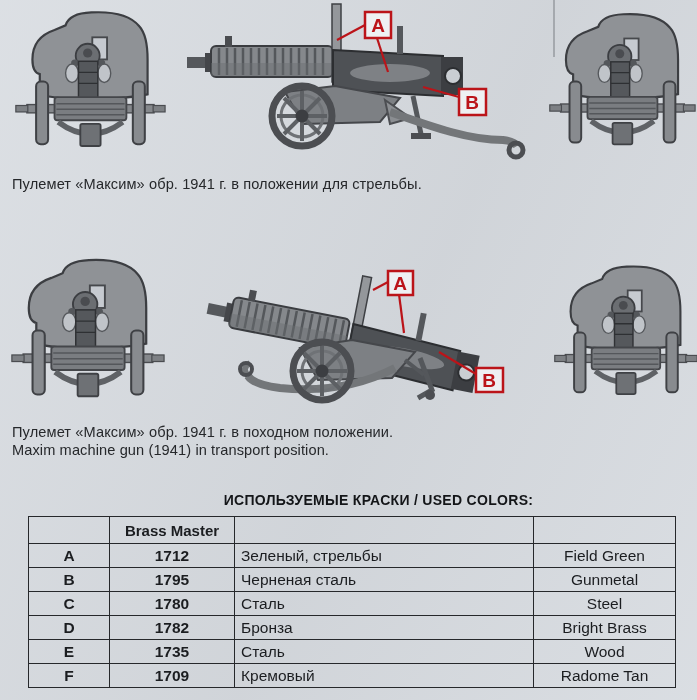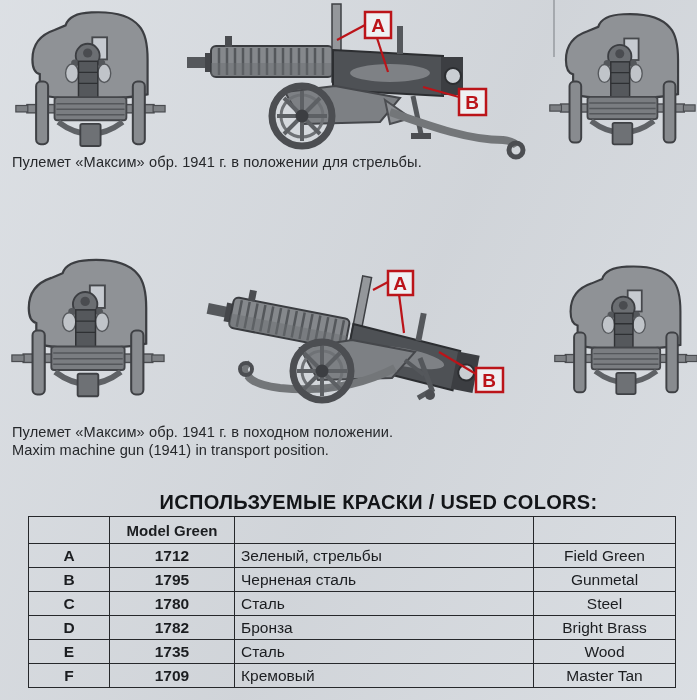--- a/index.html
+++ b/index.html
@@ -23,21 +23,21 @@
   }
   .caption .ru{display:block;}
   .caption .en{display:block;}
   .heading-wrap{
     top:491px;left:0;width:697px;
     text-align:center;
   }
   .heading{
     display:inline-block;
     transform:translateX(30px);
-    font-size:20px;
+    font-size:14px;
     font-weight:bold;
     color:#131518;
     letter-spacing:.3px;
   }
   table.colors{
     position:absolute;
     left:28px;top:516px;
     width:648px;
     border-collapse:collapse;
     background:transparent;
@@ -140,21 +140,21 @@
     <rect x="180" y="12" width="26" height="26" fill="#eef0f2" stroke="#bb1419" stroke-width="2.5"></rect>
     <text class="callout-letter" x="193" y="32">A</text>
     <rect x="274" y="89" width="27" height="26" fill="#eef0f2" stroke="#bb1419" stroke-width="2.5"></rect>
     <text class="callout-letter" x="287" y="109">B</text>
   </svg>
 
   <svg class="abs" style="left:548px;top:6px" width="148" height="152" viewBox="0 0 165 165">
     <use href="#shield-view"></use>
   </svg>
 
-  <div class="abs caption" style="top:154px">
+  <div class="abs caption" style="top:176px">
     <span class="ru">Пулемет «Максим» обр. 1941 г. в положении для стрельбы.</span>
   </div>
 
   <svg class="abs" style="left:10px;top:250px" width="155" height="162" viewBox="0 0 165 165">
     <use href="#shield-view"></use>
   </svg>
 
   <svg class="abs" style="left:180px;top:240px" width="350" height="180" viewBox="0 0 350 180">
 
     <g transform="translate(0,31) rotate(11 160 80)">
@@ -206,21 +206,21 @@
   </div>
 
   <div class="abs heading-wrap">
     <span class="heading">ИСПОЛЬЗУЕМЫЕ КРАСКИ / USED COLORS:</span>
   </div>
 
   <table class="colors">
     <thead>
       <tr class="hdr">
         <th class="c-letter"></th>
-        <th class="c-code">Model Green</th>
+        <th class="c-code">Brass Master</th>
         <th class="c-ru"></th>
         <th class="c-en"></th>
       </tr>
     </thead>
     <tbody>
         <tr>
       <td class="c-letter">A</td>
       <td class="c-code">1712</td>
       <td class="c-ru">Зеленый, стрельбы</td>
       <td class="c-en">Field Green</td>
@@ -246,18 +246,18 @@
         <tr>
       <td class="c-letter">E</td>
       <td class="c-code">1735</td>
       <td class="c-ru">Сталь</td>
       <td class="c-en">Wood</td>
     </tr>
         <tr>
       <td class="c-letter">F</td>
       <td class="c-code">1709</td>
       <td class="c-ru">Кремовый</td>
-      <td class="c-en">Master Tan</td>
+      <td class="c-en">Radome Tan</td>
     </tr>
       </tbody>
   </table>
 
 </div>
 
 </body></html>

